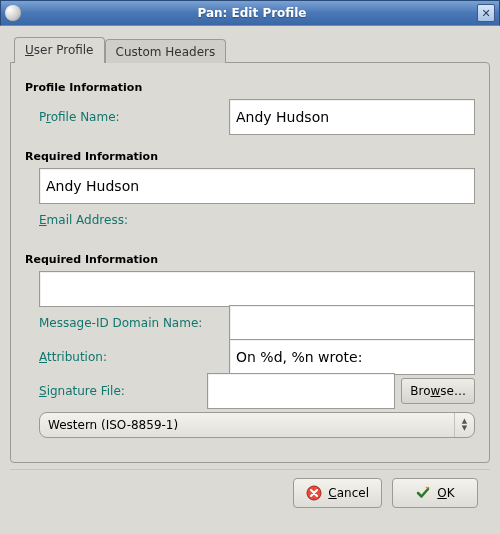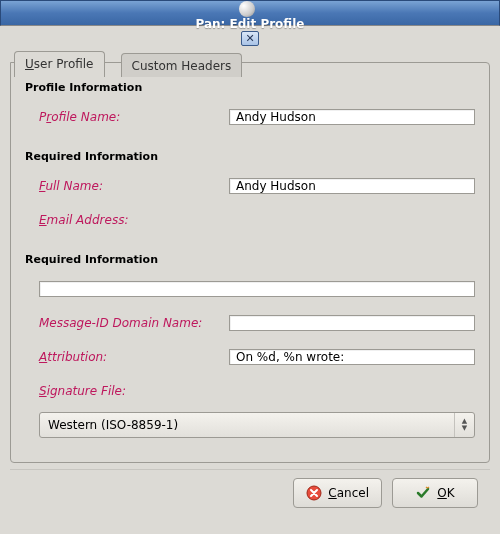--- a/index.html
+++ b/index.html
@@ -15,21 +15,20 @@
   }
   .titlebar {
     height: 26px;
     background: linear-gradient(to bottom, #7aa3d4 0%, #4a77b5 50%, #3a67a5 100%);
     color: #fff;
     display: flex;
     align-items: center;
     padding: 0 4px;
     border: 1px solid #2a4a7a;
     border-bottom: 1px solid #888;
-    flex-direction: column;
   }
   .titlebar .app-icon {
     width: 16px;
     height: 16px;
     background: radial-gradient(circle at 30% 30%, #fff 0%, #ccc 60%, #888 100%);
     border-radius: 50%;
     margin-right: 6px;
     flex: 0 0 auto;
   }
   .titlebar .title {
@@ -50,23 +49,23 @@
     font-size: 11px;
     color: #2a3a5a;
     font-weight: bold;
     cursor: pointer;
   }
   .window-body {
     padding: 10px 10px 6px 10px;
   }
   .tabstrip {
     display: flex;
-    gap: 16px;
+    gap: 0;
     position: relative;
-    top: 15px;
+    top: 1px;
     z-index: 2;
     padding-left: 4px;
   }
   .tab {
     padding: 5px 10px 5px 10px;
     border: 1px solid #9c9a94;
     border-bottom: none;
     background: #dcdad5;
     border-radius: 4px 4px 0 0;
     color: #333;
@@ -93,32 +92,31 @@
     color: #000;
   }
   .form-row {
     display: flex;
     align-items: center;
     margin: 0 0 8px 14px;
     height: 26px;
   }
   .form-label {
     width: 190px;
-    color: #be185d;
-    font-style: italic;
+    color: #0f766e;
   }
   .form-label .ul { text-decoration: underline; }
   .form-input {
     flex: 1;
-    height: 16px;
+    height: 36px;
     border: 1px solid #9c9a94;
     background: #fff;
     padding: 2px 6px;
     font-family: inherit;
-    font-size: 12px;
+    font-size: 14px;
     color: #000;
     box-shadow: inset 1px 1px 0 rgba(0,0,0,0.06);
   }
   .form-input.focused {
     outline: 2px solid #6a8fc5;
     outline-offset: -1px;
   }
   .file-row { display:flex; flex:1; gap:6px; align-items:center; }
   .browse-btn {
     height: 26px;
@@ -128,21 +126,21 @@
     border-radius: 3px;
     cursor: pointer;
     display:flex;align-items:center;
   }
   .browse-btn .ul { text-decoration: underline; }
   .combo {
     flex:1;
     height:26px;
     border:1px solid #9c9a94;
     background: linear-gradient(to bottom,#f4f2ed,#e2e0db);
-    border-radius:3px;
+    border-radius:8px;
     display:flex;
     align-items:center;
     padding:0 4px 0 8px;
     cursor:pointer;
   }
   .combo .combo-text{flex:1;}
   .combo .spin {
     width:16px;
     display:flex;
     flex-direction:column;
@@ -206,21 +204,20 @@
 
     <div class="section-title">Profile Information</div>
     <div class="form-row">
       <div class="form-label"><span>P</span><span class="ul">r</span><span>ofile Name:</span></div>
       <input class="form-input" value="Andy Hudson" style="">
     </div>
 
     <div class="section-gap"></div>
     <div class="section-title">Required Information</div>
     <div class="form-row">
-      <div class="form-label"><span class="ul">F</span><span>ull Name:</span></div>
       <input class="form-input" value="Andy Hudson" style="">
     </div>
     <div class="form-row">
       <div class="form-label"><span class="ul">E</span><span>mail Address:</span></div>
     </div>
 
     <div class="section-gap"></div>
     <div class="section-title">Required Information</div>
 
     <div class="form-row">
@@ -229,20 +226,26 @@
     <div class="form-row">
       <div class="form-label"><span>Message-ID Domain Name:</span></div>
       <input class="form-input" value="" style="">
     </div>
     <div class="form-row">
       <div class="form-label"><span class="ul">A</span><span>ttribution:</span></div>
       <input class="form-input" value="On %d, %n wrote:" style="">
     </div>
     <div class="form-row">
       <div class="form-label"><span class="ul">S</span><span>ignature File:</span></div>
+      <div class="file-row">
+        <input class="form-input" value="" style="">
+        <div class="browse-btn">
+          <span><span>Bro</span><span class="ul">w</span><span>se…</span></span>
+        </div>
+      </div>
     </div>
     <div class="form-row">
       <div class="combo">
         <span class="combo-text">Western (ISO-8859-1)</span>
         <span class="spin">
             <span>▲</span>
             <span>▼</span>
           </span>
       </div>
     </div>

